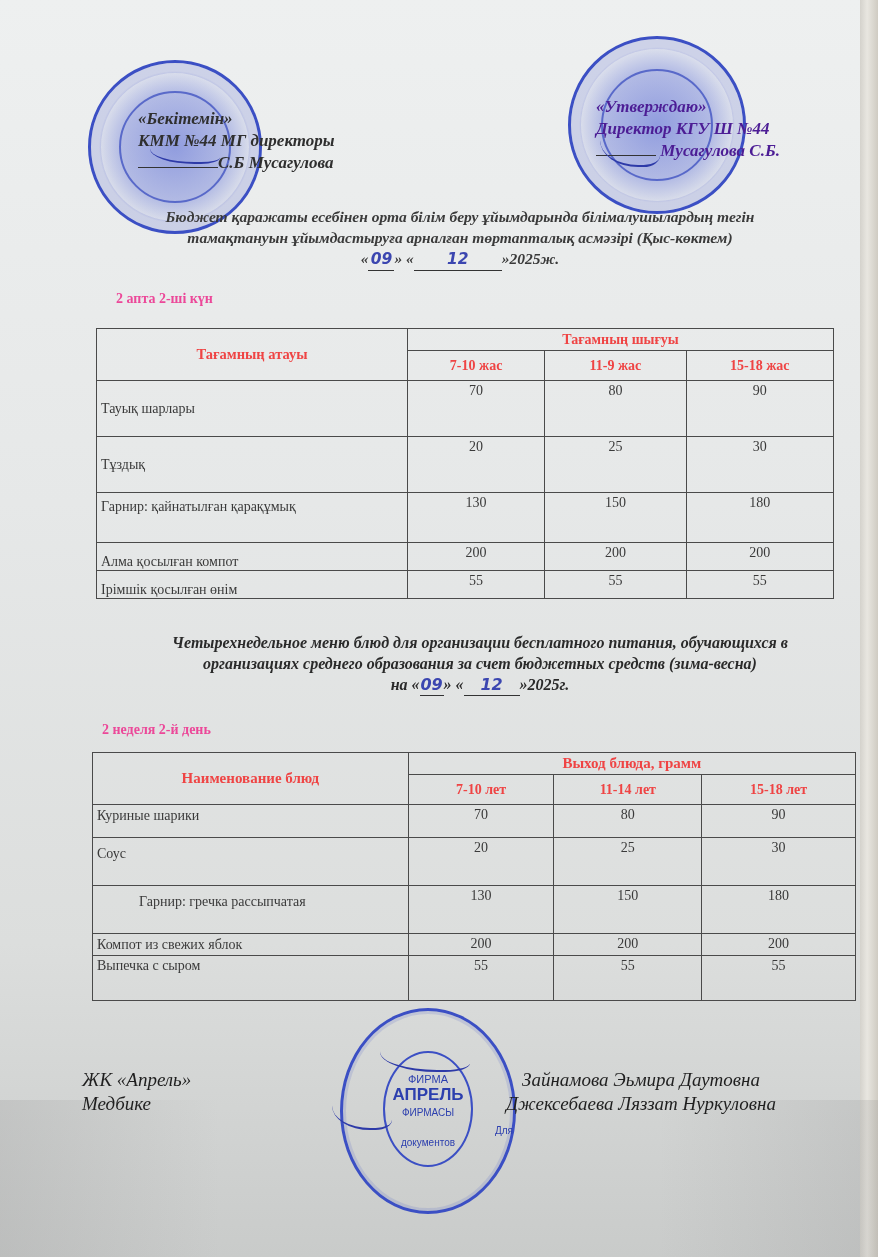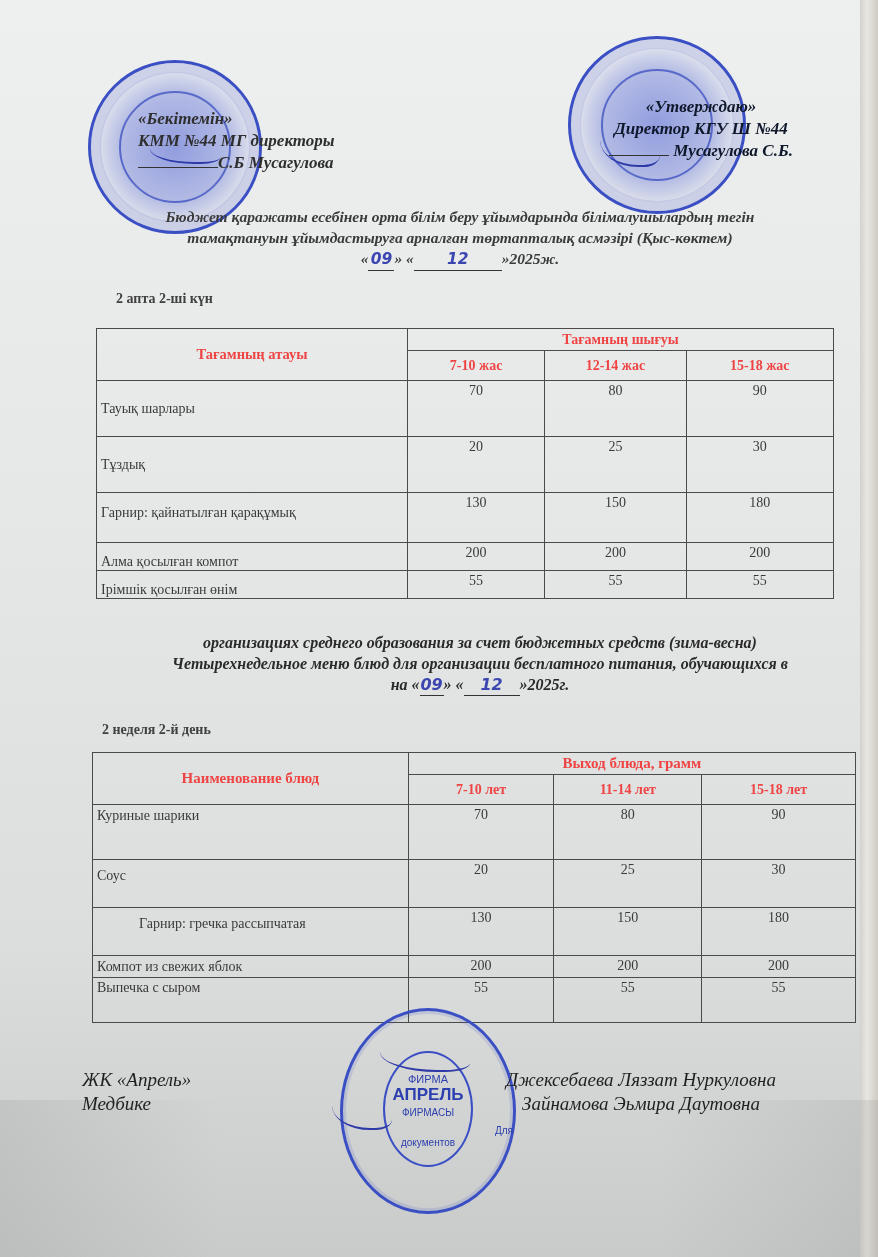--- a/index.html
+++ b/index.html
@@ -37,21 +37,21 @@
   .title-kz {
     position: absolute; left: 100px; width: 720px; text-align: center;
     font-style: italic; font-weight: bold; font-size: 15.5px; line-height: 21px; color: #3a3a3a;
   }
   .title-ru {
     position: absolute; left: 90px; width: 780px; text-align: center;
     font-style: italic; font-weight: bold; font-size: 16px; line-height: 21px; color: #2a2a2a;
   }
   .hand { font-family: "DejaVu Sans", sans-serif; font-style: italic; color: #3b46b0; font-weight: bold; }
   .uline { display: inline-block; border-bottom: 1px solid #333; text-align: center; }
-  .section-label { position: absolute; font-weight: bold; font-size: 14px; color: #404040; }
+  .section-label { position: absolute; font-weight: bold; font-size: 14px; color: #ec4899; }
   table.menu {
     position: absolute; border-collapse: collapse; font-size: 14px; color: #3a3a3a;
   }
   table.menu td, table.menu th { border: 1.3px solid #4a4a4a; padding: 0 4px; }
   table.menu th { font-weight: bold; text-align: center; color: #ef4444; font-size: 14px; }
   table.menu td.name { text-align: left; vertical-align: middle; }
   table.menu td.val { text-align: center; vertical-align: top; padding-top: 2px; }
   .sign { position: absolute; font-style: italic; font-size: 19px; line-height: 24px; color: #1f1f1f; }
   .signature {
     position: absolute; border-bottom: 2px solid #2d3aa8; border-radius: 40% 60% 30% 70%;
@@ -73,21 +73,21 @@
 
 <div class="abs approve italic-bold" style="left:130px; top:108px; width:260px; color:#2f2f2f;margin-left:8px;">
   <div style="padding-left:0px;">«Бекітемін»</div>
   <div>КММ №44 МГ директоры</div>
   <div style="padding-left:0px;">
     <span class="uline" style="width:80px;"></span><span>С.Б Мусагулова</span>
   </div>
 </div>
 <div class="signature" style="left:150px; top:140px; width:70px; height:22px;"></div>
 
-<div class="abs approve italic-bold" style="left:596px; top:96px; width:210px; text-align:center; color:#0f172a;">
+<div class="abs approve italic-bold" style="left:596px; top:96px; width:210px; text-align:left; color:#4c1d95;">
   <div>«Утверждаю»</div>
   <div>Директор КГУ Ш №44</div>
   <div>
     <span class="uline" style="width:60px;"></span> <span>Мусагулова С.Б.</span>
   </div>
 </div>
 <div class="signature" style="left:600px; top:125px; width:60px; height:40px; border-bottom-color:#2d3aa8;"></div>
 
 <div class="title-kz" style="top:206px;">
   <div>Бюджет қаражаты есебінен орта білім беру ұйымдарында білімалушылардың тегін</div>
@@ -106,59 +106,59 @@
       <col style="width:140px">
       <col style="width:146px">
     </colgroup>
   <tbody>
       <tr style="height:22px;">
     <th rowspan="2" style="font-size:14.5px;">Тағамның атауы</th>
     <th colspan="3">Тағамның шығуы</th>
   </tr>
   <tr style="height:30px;">
     <th>7-10 жас</th>
-    <th>12-14 жас</th>
+    <th>11-9 жас</th>
     <th>15-18 жас</th>
   </tr>
   <tr style="height:56px;">
     <td class="name">Тауық шарлары</td>
     <td class="val">70</td>
     <td class="val">80</td>
     <td class="val">90</td>
   </tr>
   <tr style="height:56px;">
     <td class="name">Тұздық</td>
     <td class="val">20</td>
     <td class="val">25</td>
     <td class="val">30</td>
   </tr>
   <tr style="height:50px;">
-    <td class="name" style="vertical-align:top; padding-top:12px;margin-left:47px;">Гарнир: қайнатылған қарақұмық</td>
+    <td class="name" style="vertical-align:top; padding-top:6px;margin-left:47px;">Гарнир: қайнатылған қарақұмық</td>
     <td class="val">130</td>
     <td class="val">150</td>
     <td class="val">180</td>
   </tr>
   <tr style="height:28px;">
     <td class="name" style="vertical-align:bottom;">Алма қосылған компот</td>
     <td class="val">200</td>
     <td class="val">200</td>
     <td class="val">200</td>
   </tr>
   <tr style="height:28px;">
     <td class="name" style="vertical-align:bottom;">Ірімшік қосылған өнім</td>
     <td class="val">55</td>
     <td class="val">55</td>
     <td class="val">55</td>
   </tr>
 </tbody>
   </table>
 
 <div class="title-ru" style="top:632px;">
+  <div>Четырехнедельное меню блюд для организации бесплатного питания, обучающихся в</div>
   <div>организациях среднего образования за счет бюджетных средств (зима-весна)</div>
-  <div>Четырехнедельное меню блюд для организации бесплатного питания, обучающихся в</div>
   <div>
     <span>на «</span><span class="uline hand" style="width:24px;">09</span><span>» «</span><span class="uline hand" style="width:56px;">12</span><span>»2025г.</span>
   </div>
 </div>
 
 <div class="section-label" style="left:102px; top:722px;">2 неделя 2-й день</div>
 
 <table class="menu" style="left:92px; top:752px; width:764px;">
   <colgroup>
       <col style="width:316px">
@@ -169,21 +169,21 @@
   <tbody>
       <tr style="height:22px;">
     <th rowspan="2" style="font-size:15px;">Наименование блюд</th>
     <th colspan="3" style="font-size:15px;">Выход блюда, грамм</th>
   </tr>
   <tr style="height:30px;">
     <th>7-10 лет</th>
     <th>11-14 лет</th>
     <th>15-18 лет</th>
   </tr>
-  <tr style="height:55px;">
+  <tr style="height:33px;">
     <td class="name" style="vertical-align:top; padding-top:3px;">Куриные шарики</td>
     <td class="val">70</td>
     <td class="val">80</td>
     <td class="val">90</td>
   </tr>
   <tr style="height:48px;padding-left:20px;">
     <td class="name" style="vertical-align:top; padding-top:8px;">Соус</td>
     <td class="val">20</td>
     <td class="val">25</td>
     <td class="val">30</td>
@@ -218,15 +218,15 @@
   <div class="stamp-text" style="top:126px; font-size:10px;">документов</div>
 </div>
 <div class="signature" style="left:332px; top:1092px; width:60px; height:36px;"></div>
 <div class="signature" style="left:380px; top:1040px; width:90px; height:30px;"></div>
 
 <div class="sign" style="left:82px; top:1068px;">
   <div>ЖК «Апрель»</div>
   <div>Медбике</div>
 </div>
 <div class="sign" style="left:506px; top:1068px;">
+  <div style="padding-left:16px;">Зайнамова Эьмира Даутовна</div>
   <div>Джексебаева Ляззат Нуркуловна</div>
-  <div style="padding-left:16px;">Зайнамова Эьмира Даутовна</div>
 </div>
 
 </body></html>

